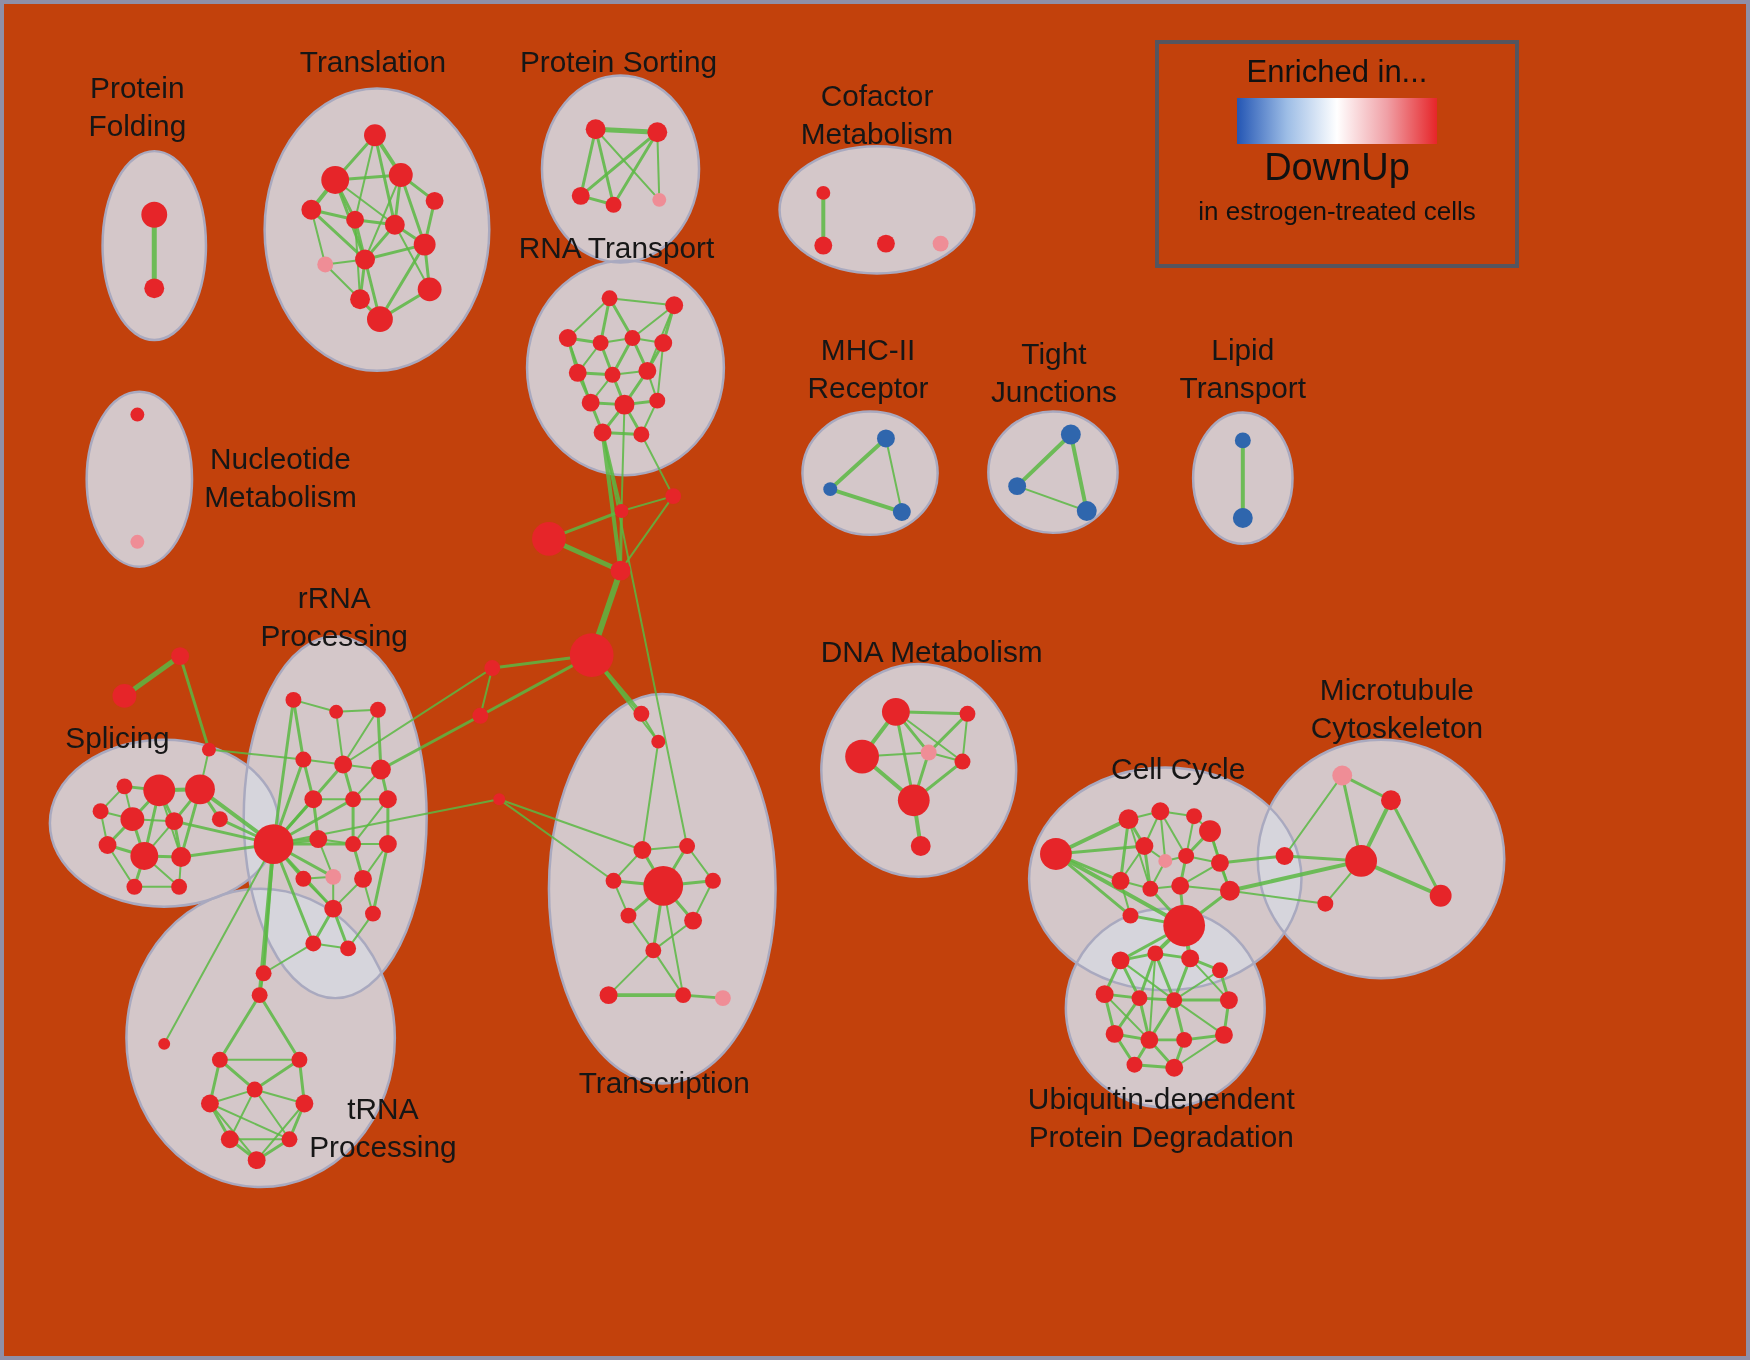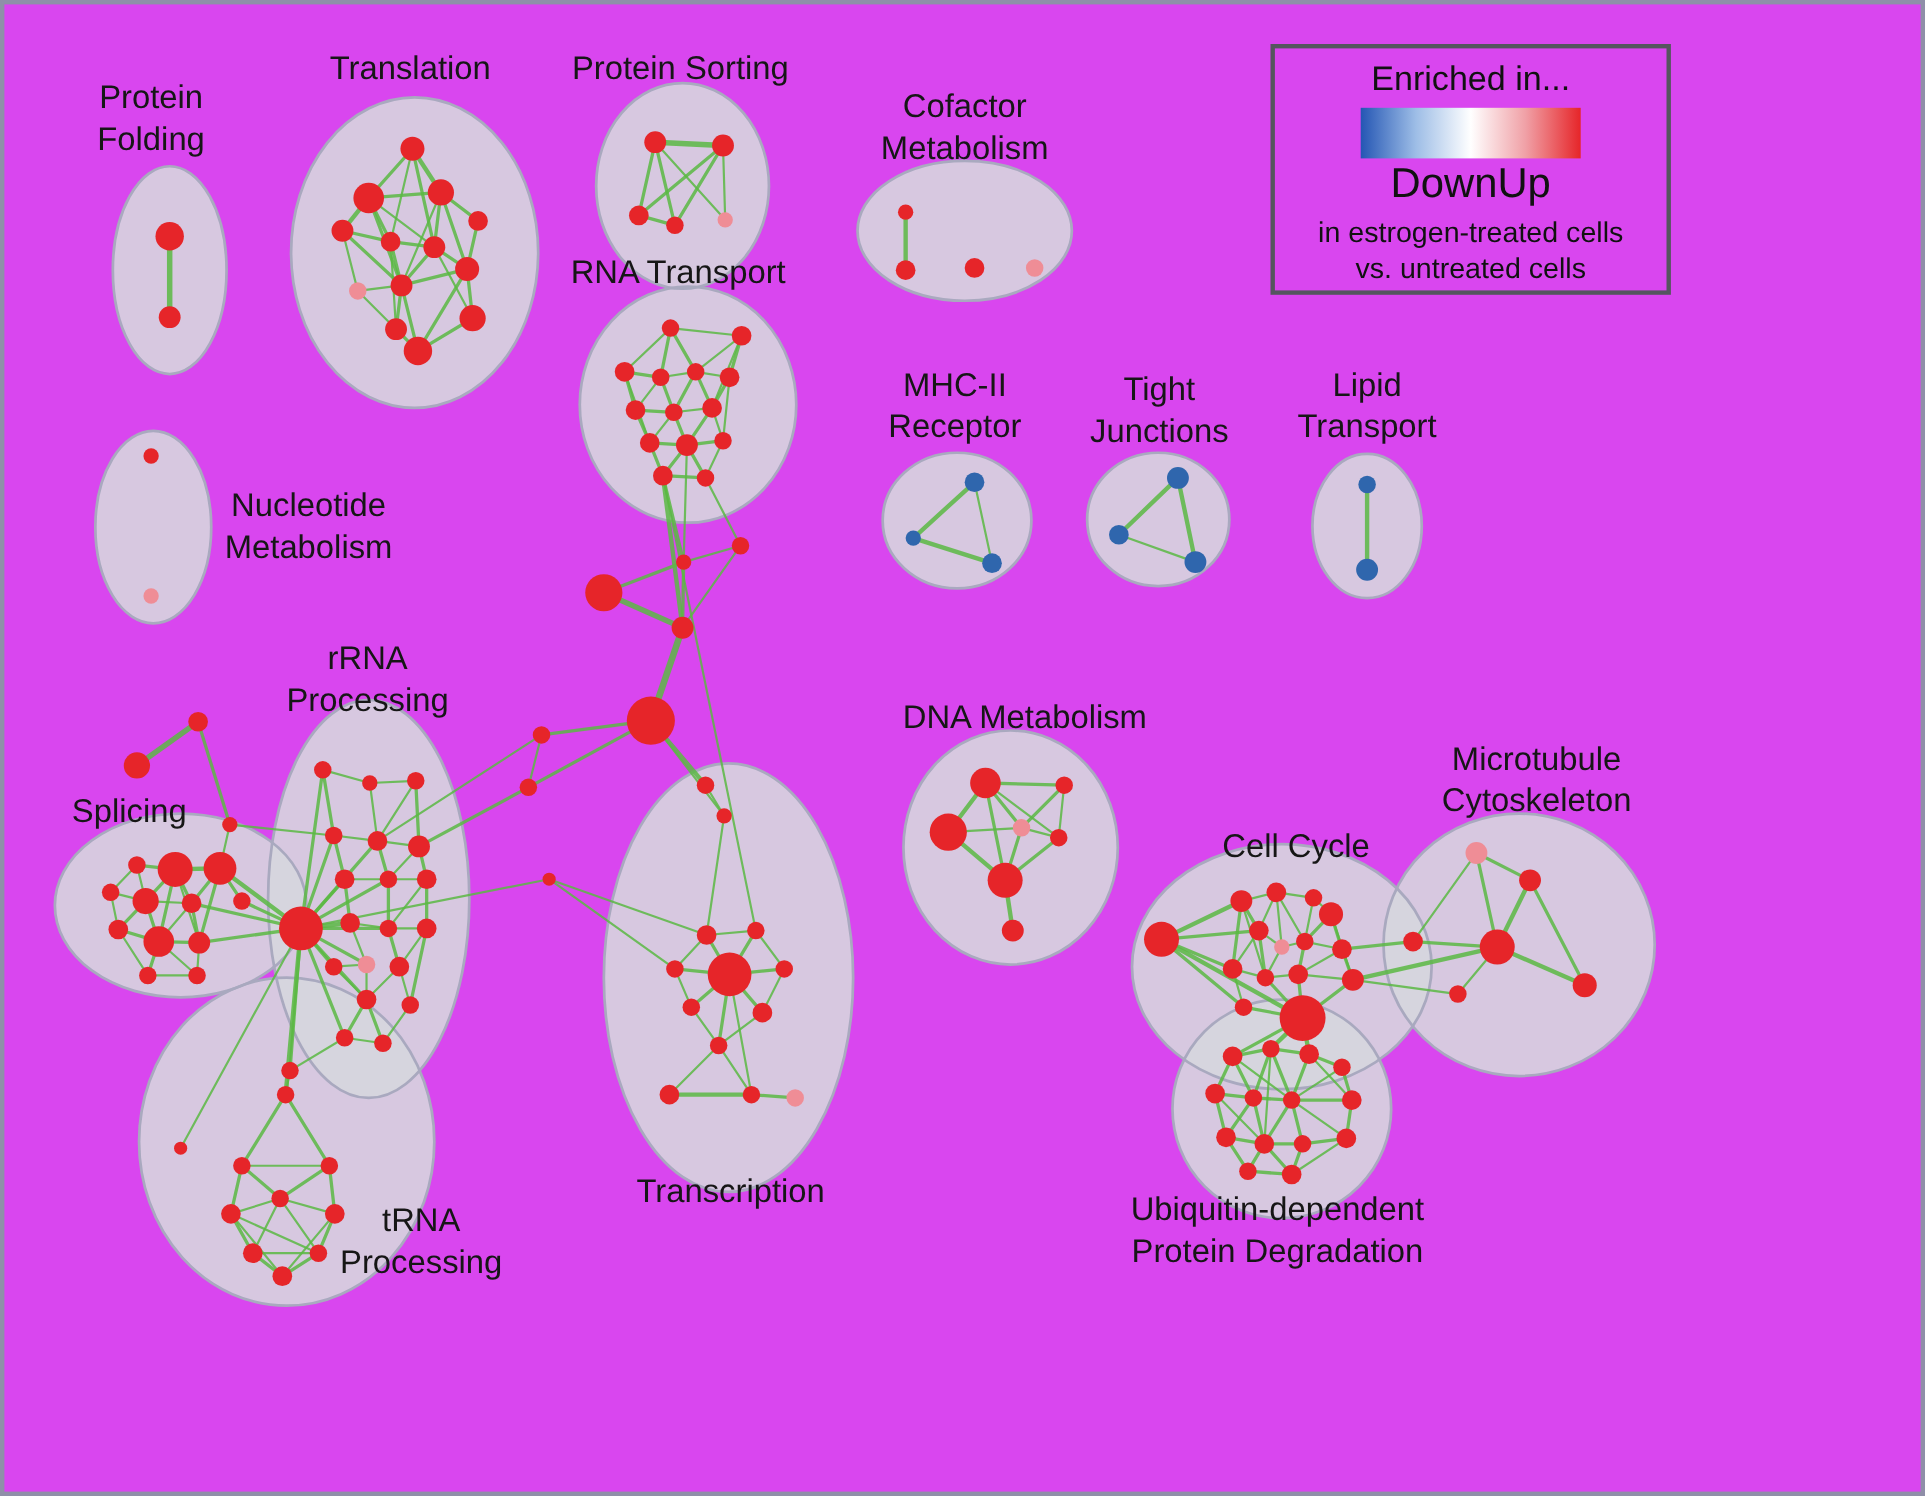--- a/index.html
+++ b/index.html
@@ -27,21 +27,21 @@
   .legend-downup{
     width:244px;margin:2px auto 0 auto;display:flex;
     justify-content:center;font-size:38px;
   }
   .legend-sub{font-size:26px;line-height:33px;}
   .legend-sub.first{margin-top:6px;}
 </style>
 </head>
 <body style="background: rgb(198, 198, 224);">
 
-<div class="figure" style="background: #d946ef;">
+<div class="figure" style="background: #c2410c;">
 
   <svg class="network" id="network" viewBox="0 0 1750 1360">
       <g>
         <ellipse cx="150" cy="243" rx="52" ry="95" fill="#d6d6de" fill-opacity="0.9" stroke="none"></ellipse>
         <ellipse cx="374" cy="227" rx="113" ry="142" fill="#d6d6de" fill-opacity="0.9" stroke="none"></ellipse>
         <ellipse cx="619" cy="166" rx="79" ry="94" fill="#d6d6de" fill-opacity="0.9" stroke="none"></ellipse>
         <ellipse cx="877" cy="207" rx="98" ry="64" fill="#d6d6de" fill-opacity="0.9" stroke="none"></ellipse>
         <ellipse cx="624" cy="366" rx="99" ry="108" fill="#d6d6de" fill-opacity="0.9" stroke="none"></ellipse>
         <ellipse cx="135" cy="478" rx="53" ry="88" fill="#d6d6de" fill-opacity="0.9" stroke="none"></ellipse>
         <ellipse cx="870" cy="472" rx="68" ry="62" fill="#d6d6de" fill-opacity="0.9" stroke="none"></ellipse>
@@ -577,16 +577,15 @@
     </svg>
 
   <div class="legend">
     <div class="legend-title">Enriched in...</div>
     <div class="legend-gradient" id="legend-gradient" style="background: linear-gradient(to right, rgb(36, 86, 180), rgb(157, 189, 230), rgb(255, 255, 255), rgb(240, 160, 166), rgb(230, 37, 41));"></div>
     <div class="legend-downup">
       <span>Down</span>
       <span>Up</span>
     </div>
     <div class="legend-sub first">in estrogen-treated cells</div>
-    <div class="legend-sub">vs. untreated cells</div>
   </div>
 
 </div>
 
 </body></html>

